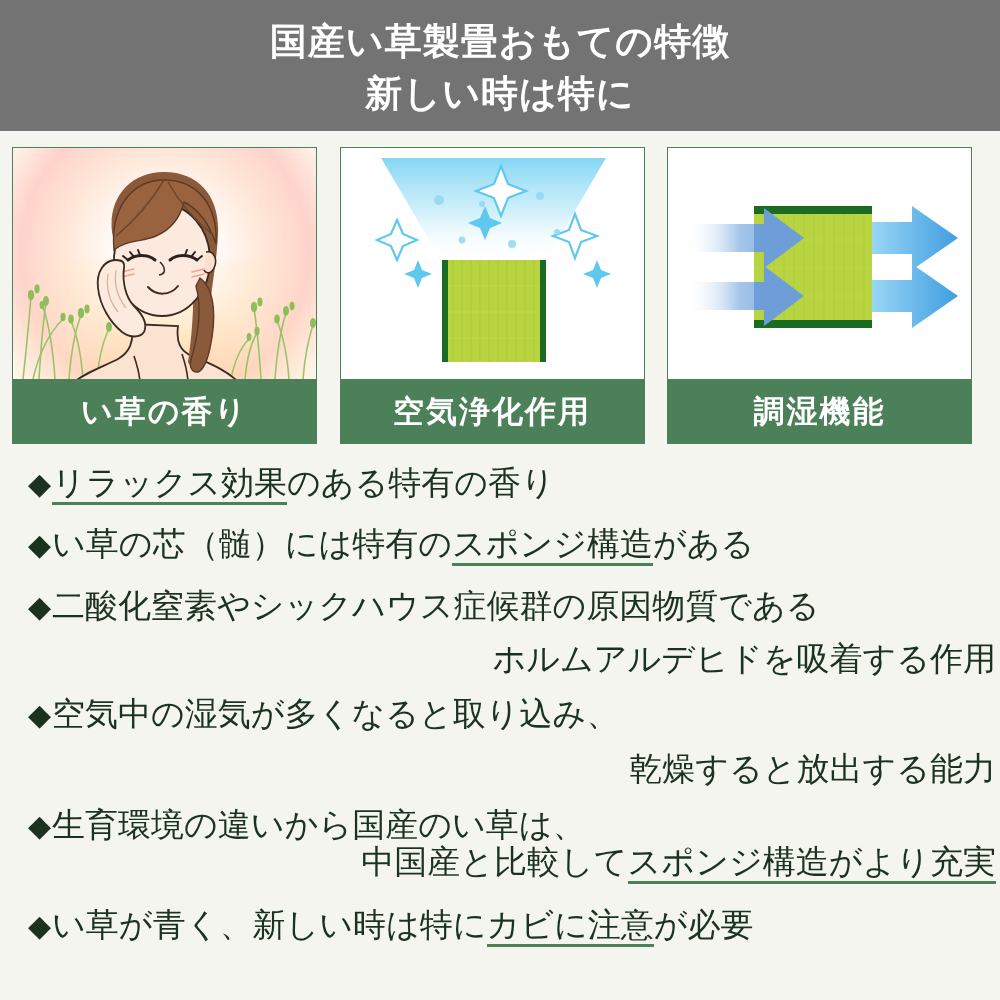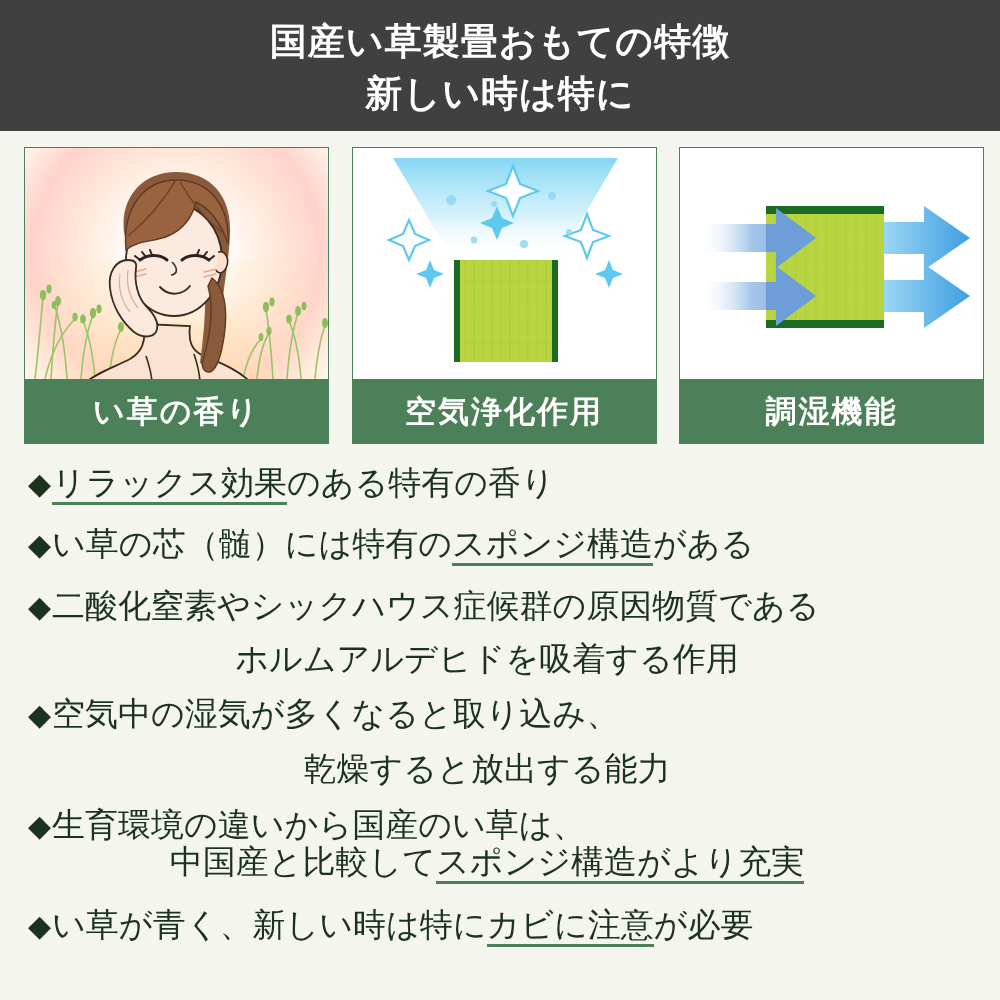--- a/index.html
+++ b/index.html
@@ -23,41 +23,41 @@
     height: 1000px;
     background: #f5f5f0;
   }
 
   
   .header {
     position: absolute;
     left: 0; top: 0;
     width: 1000px;
     height: 131px;
-    background: #404040;
+    background: #737373;
     display: flex;
     flex-direction: column;
     align-items: center;
     justify-content: center;
     padding-top: 4px;
   }
   .header-line {
     color: #ffffff;
     font-weight: bold;
     font-size: 37px;
     line-height: 1.38;
     letter-spacing: 1px;
     white-space: nowrap;
     text-align: center;
   }
 
   
   .cards {
     position: absolute;
-    left: 24px;
+    left: 12px;
     top: 147px;
     width: 960px;
     height: 297px;
     display: flex;
     justify-content: space-between;
   }
   .card {
     width: 305px;
     height: 297px;
     display: flex;
@@ -130,21 +130,21 @@
     position: relative;
     font-size: 33px;
     line-height: 1.0;
     color: #1c3220;
     white-space: nowrap;
     display: flex;
     align-items: baseline;
   }
   .line.l-main   { padding-left: 28px; }
   .line.l-indent { justify-content: flex-end; padding-right: 18px; }
-  .line.l-indent2{ justify-content: center; padding-right: 26px; }
+  .line.l-indent2{ justify-content: flex-end; padding-right: 4px; }
 
   .bullet {
     font-size: 30px;
     color: #1c3220;
     margin-right: 1px;
     line-height: 1;
   }
   .u {
     border-bottom: 3px solid #4c8058;
     padding-bottom: 3px;

